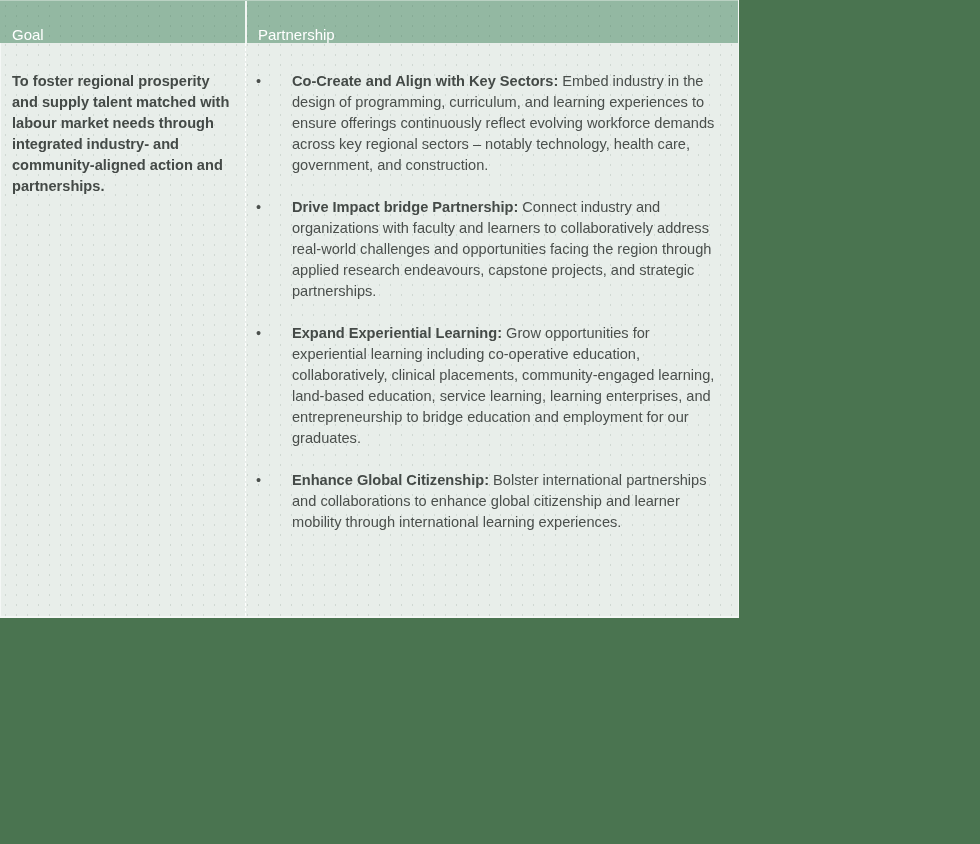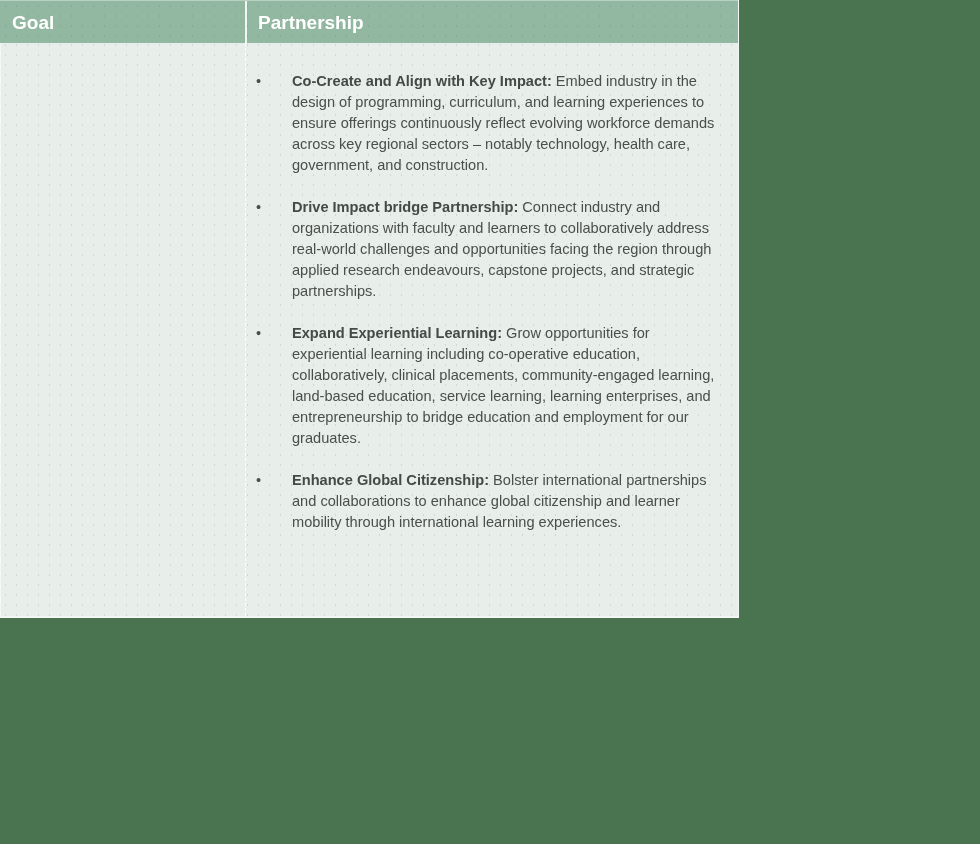--- a/index.html
+++ b/index.html
@@ -22,23 +22,23 @@
     }
     .header {
       position: absolute; left: 0; top: 0; width: 738px; height: 43px;
       background-color: #93b8a2;
       background-image: radial-gradient(#86ab95 0.8px, transparent 1px);
       background-size: 11px 10px;
       border-top: 1px solid #b9d1c2;
       box-sizing: border-box;
     }
     .hcell {
-      position: absolute; top: 0; height: 43px;
+      position: absolute; top: 12px; height: 43px;
       line-height: 44px;
-      color: #ffffff; font-weight: bold; font-size: 19px;
+      color: #ffffff; font-weight: normal; font-size: 15px;
     }
     .hcell.goal { left: 12px; }
     .hcell.obj { left: 258px; }
     .vdiv-head {
       position: absolute; left: 245px; top: 0; width: 2px; height: 43px; background: #f2f6f3;
     }
     .vdiv-body {
       position: absolute; left: 245px; top: 43px; width: 0; height: 573px;
       border-left: 1px dashed #ffffff;
     }
@@ -70,25 +70,26 @@
 <div class="table">
   <div class="header">
     <div class="hcell goal">Goal</div>
     <div class="vdiv-head"></div>
     <div class="hcell obj">Partnership</div>
   </div>
 
   <div class="left-edge"></div>
   <div class="vdiv-body"></div>
 
+  <div class="goal-text">To foster regional prosperity and supply talent matched with labour market needs through integrated industry- and community-aligned action and partnerships.</div>
 
   <ul class="objectives">
     <li class="obj-item">
       <span class="bullet">•</span>
-      <span class="obj-title">Co-Create and Align with Key Impact:</span><span> Embed industry in the design of programming, curriculum, and learning experiences to ensure offerings continuously reflect evolving workforce demands across key regional sectors – notably technology, health care, government, and construction.</span>
+      <span class="obj-title">Co-Create and Align with Key Sectors:</span><span> Embed industry in the design of programming, curriculum, and learning experiences to ensure offerings continuously reflect evolving workforce demands across key regional sectors – notably technology, health care, government, and construction.</span>
     </li>
     <li class="obj-item">
       <span class="bullet">•</span>
       <span class="obj-title">Drive Impact bridge Partnership:</span><span> Connect industry and organizations with faculty and learners to collaboratively address real-world challenges and opportunities facing the region through applied research endeavours, capstone projects, and strategic partnerships.</span>
     </li>
     <li class="obj-item">
       <span class="bullet">•</span>
       <span class="obj-title">Expand Experiential Learning:</span><span> Grow opportunities for experiential learning including co-operative education, collaboratively, clinical placements, community-engaged learning, land-based education, service learning, learning enterprises, and entrepreneurship to bridge education and employment for our graduates.</span>
     </li>
     <li class="obj-item">

